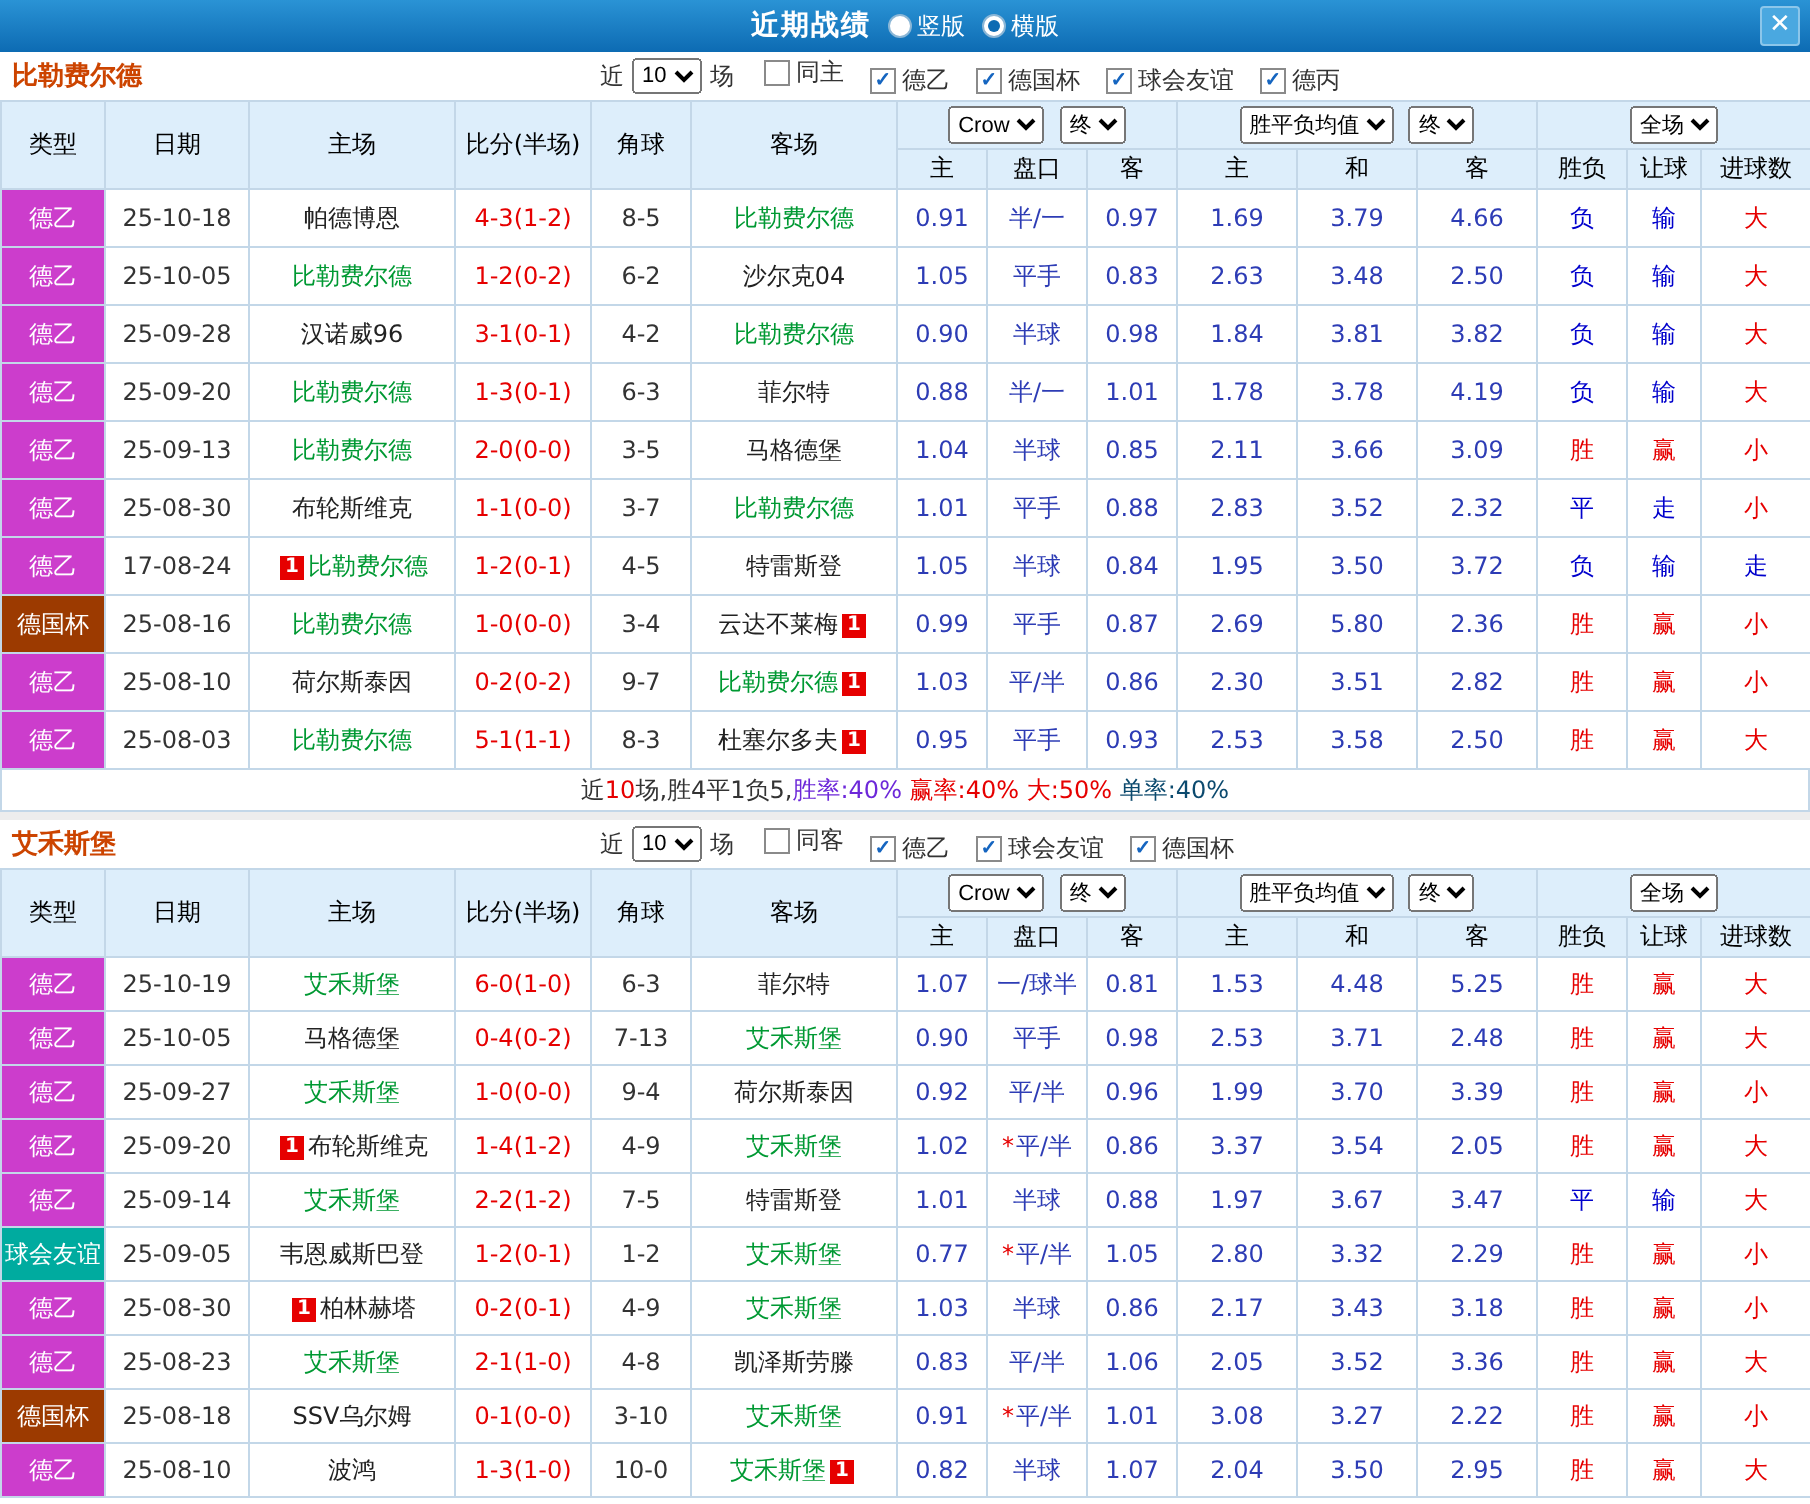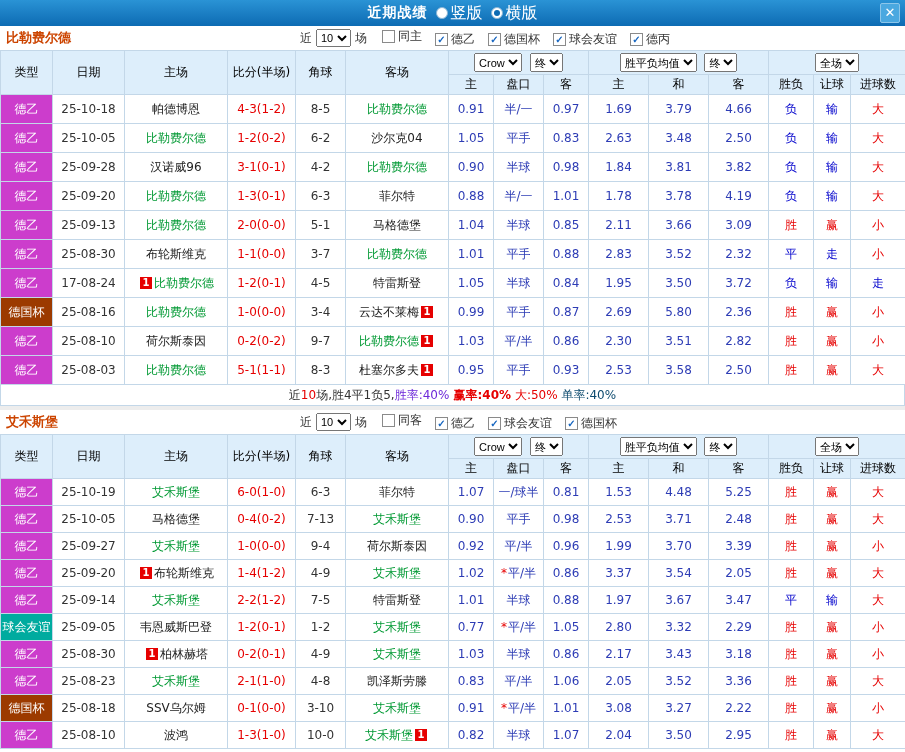--- a/index.html
+++ b/index.html
@@ -3,21 +3,21 @@
 <meta charset="utf-8">
 <style>
   * { margin:0; padding:0; box-sizing:border-box; }
   body { font-family:"DejaVu Sans","Liberation Sans",sans-serif; background:#fff; }
   .app { width:905px; height:752px; overflow:hidden; background:#fff; position:relative; font-size:12px; color:#000; }
 
   
   .titlebar { height:26px; background:linear-gradient(#2a93d5,#0d6bb3); display:flex; align-items:center; color:#fff; position:relative; }
   .titlebar-center { margin:0 auto; display:flex; align-items:center; gap:8px; }
   .win-title { font-weight:bold; font-size:14px; letter-spacing:1px; }
-  .radio-opt { display:flex; align-items:center; gap:3px; font-size:16px; cursor:pointer; }
+  .radio-opt { display:flex; align-items:center; gap:3px; font-size:12px; cursor:pointer; }
   .radio { width:12px; height:12px; border-radius:50%; background:#fff; border:1px solid #8ab6d6; display:inline-block; position:relative; }
   .radio.selected::after { content:''; position:absolute; left:2px; top:2px; width:6px; height:6px; border-radius:50%; background:#0d6bb3; }
   .close-btn { position:absolute; right:5px; top:3px; width:20px; height:20px; background:#4aa8e0; border:1px solid #8cc6ea; color:#fff; text-align:center; line-height:18px; font-size:13px; font-weight:bold; cursor:pointer; border-radius:2px; }
 
   
   .section-head { height:24px; display:flex; align-items:center; background:#fff; padding:0 6px; position:relative; }
   .team-name { font-weight:bold; font-size:13px; color:#cc4400; }
   .filters { position:absolute; left:298px; top:0; height:24px; display:flex; align-items:center; color:#333; white-space:nowrap; }
   .filters .lbl { margin:0 2px; }
   .count-select { font-size:11px; height:18px; margin:0 2px; }
@@ -214,21 +214,21 @@
             <td class="odds">4.19</td>
             <td class="b">负</td>
             <td class="b">输</td>
             <td class="r">大</td>
           </tr>
           <tr>
             <td class="type de2">德乙</td>
             <td class="date">25-09-13</td>
             <td class="team"><span class="focus">比勒费尔德</span></td>
             <td class="score">2-0(0-0)</td>
-            <td class="corner">5-1</td>
+            <td class="corner">3-5</td>
             <td class="team"><span>马格德堡</span></td>
             <td class="odds">1.04</td>
             <td class="odds">半球</td>
             <td class="odds">0.85</td>
             <td class="odds">2.11</td>
             <td class="odds">3.66</td>
             <td class="odds">3.09</td>
             <td class="r">胜</td>
             <td class="r">赢</td>
             <td class="r">小</td>
@@ -313,21 +313,21 @@
             <td class="odds">0.93</td>
             <td class="odds">2.53</td>
             <td class="odds">3.58</td>
             <td class="odds">2.50</td>
             <td class="r">胜</td>
             <td class="r">赢</td>
             <td class="r">大</td>
           </tr>
         </tbody>
     </table>
-    <div class="summary"><span style="color: rgb(51, 51, 51);">近</span><span style="color: rgb(230, 0, 0);">10</span><span style="color: rgb(51, 51, 51);">场,胜4平1负5,</span><span style="color: #6d28d9;">胜率:40%</span><span style="color: rgb(230, 0, 0); font-weight: bold;"> 赢率:40%</span><span style="color: rgb(230, 0, 0);"> 大:50%</span><span style="color: #0c4a6e;"> 单率:40%</span></div>
+    <div class="summary"><span style="color: rgb(51, 51, 51);">近</span><span style="color: rgb(230, 0, 0);">10</span><span style="color: rgb(51, 51, 51);">场,胜4平1负5,</span><span style="color: #6d28d9;">胜率:40%</span><span style="color: rgb(230, 0, 0);"> 赢率:40%</span><span style="color: rgb(230, 0, 0);"> 大:50%</span><span style="color: #0c4a6e;"> 单率:40%</span></div>
   </div>
 
   <div class="section-gap"></div>
 
   <div class="section">
     <div class="section-head">
       <span class="team-name">艾禾斯堡</span>
       <div class="filters">
         <span class="lbl">近</span>
         <select class="count-select">

